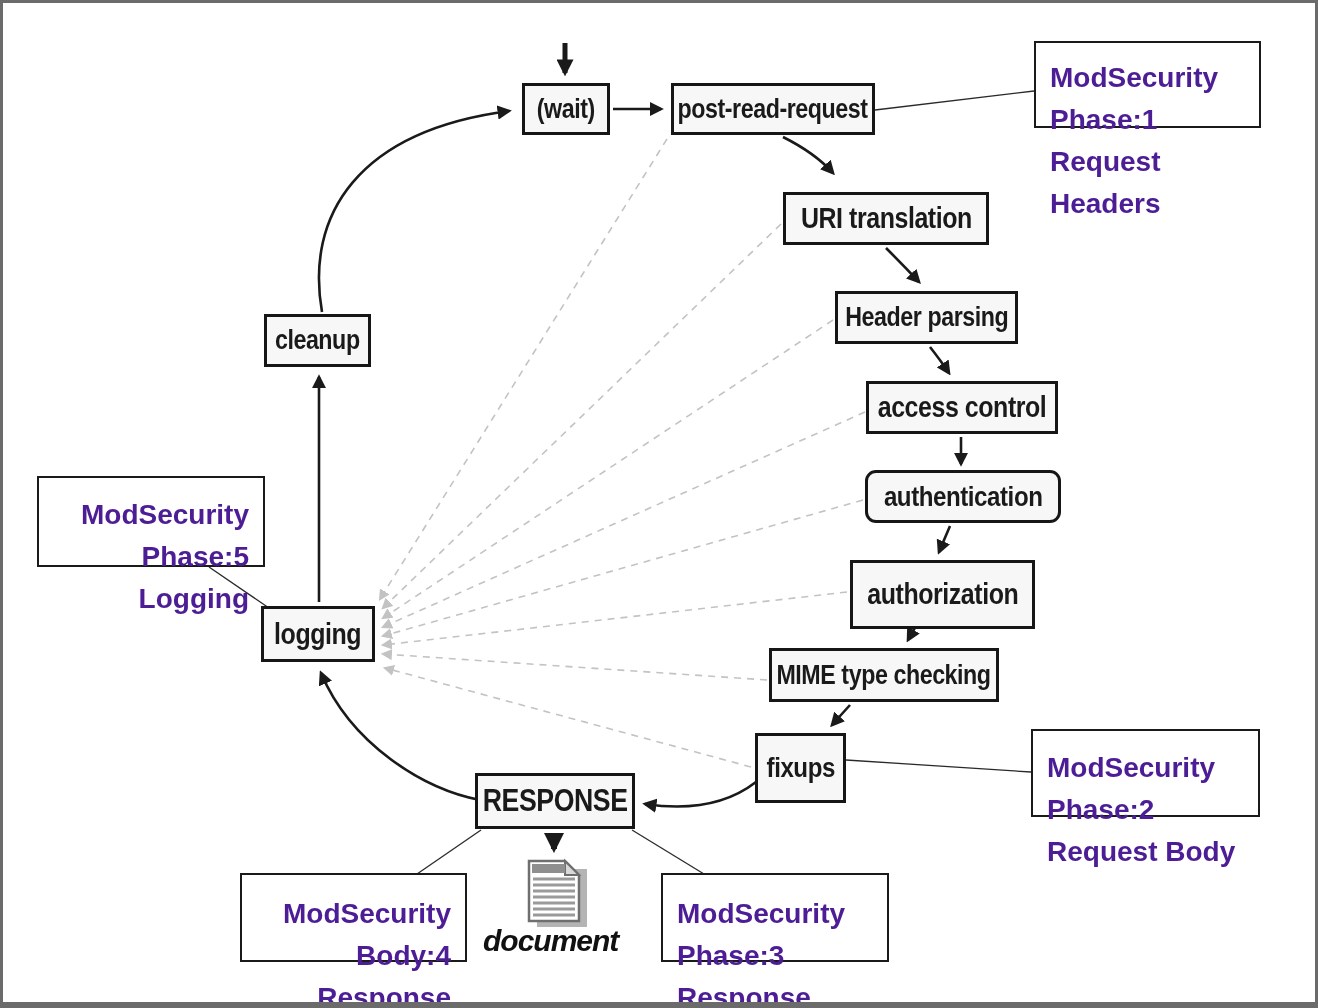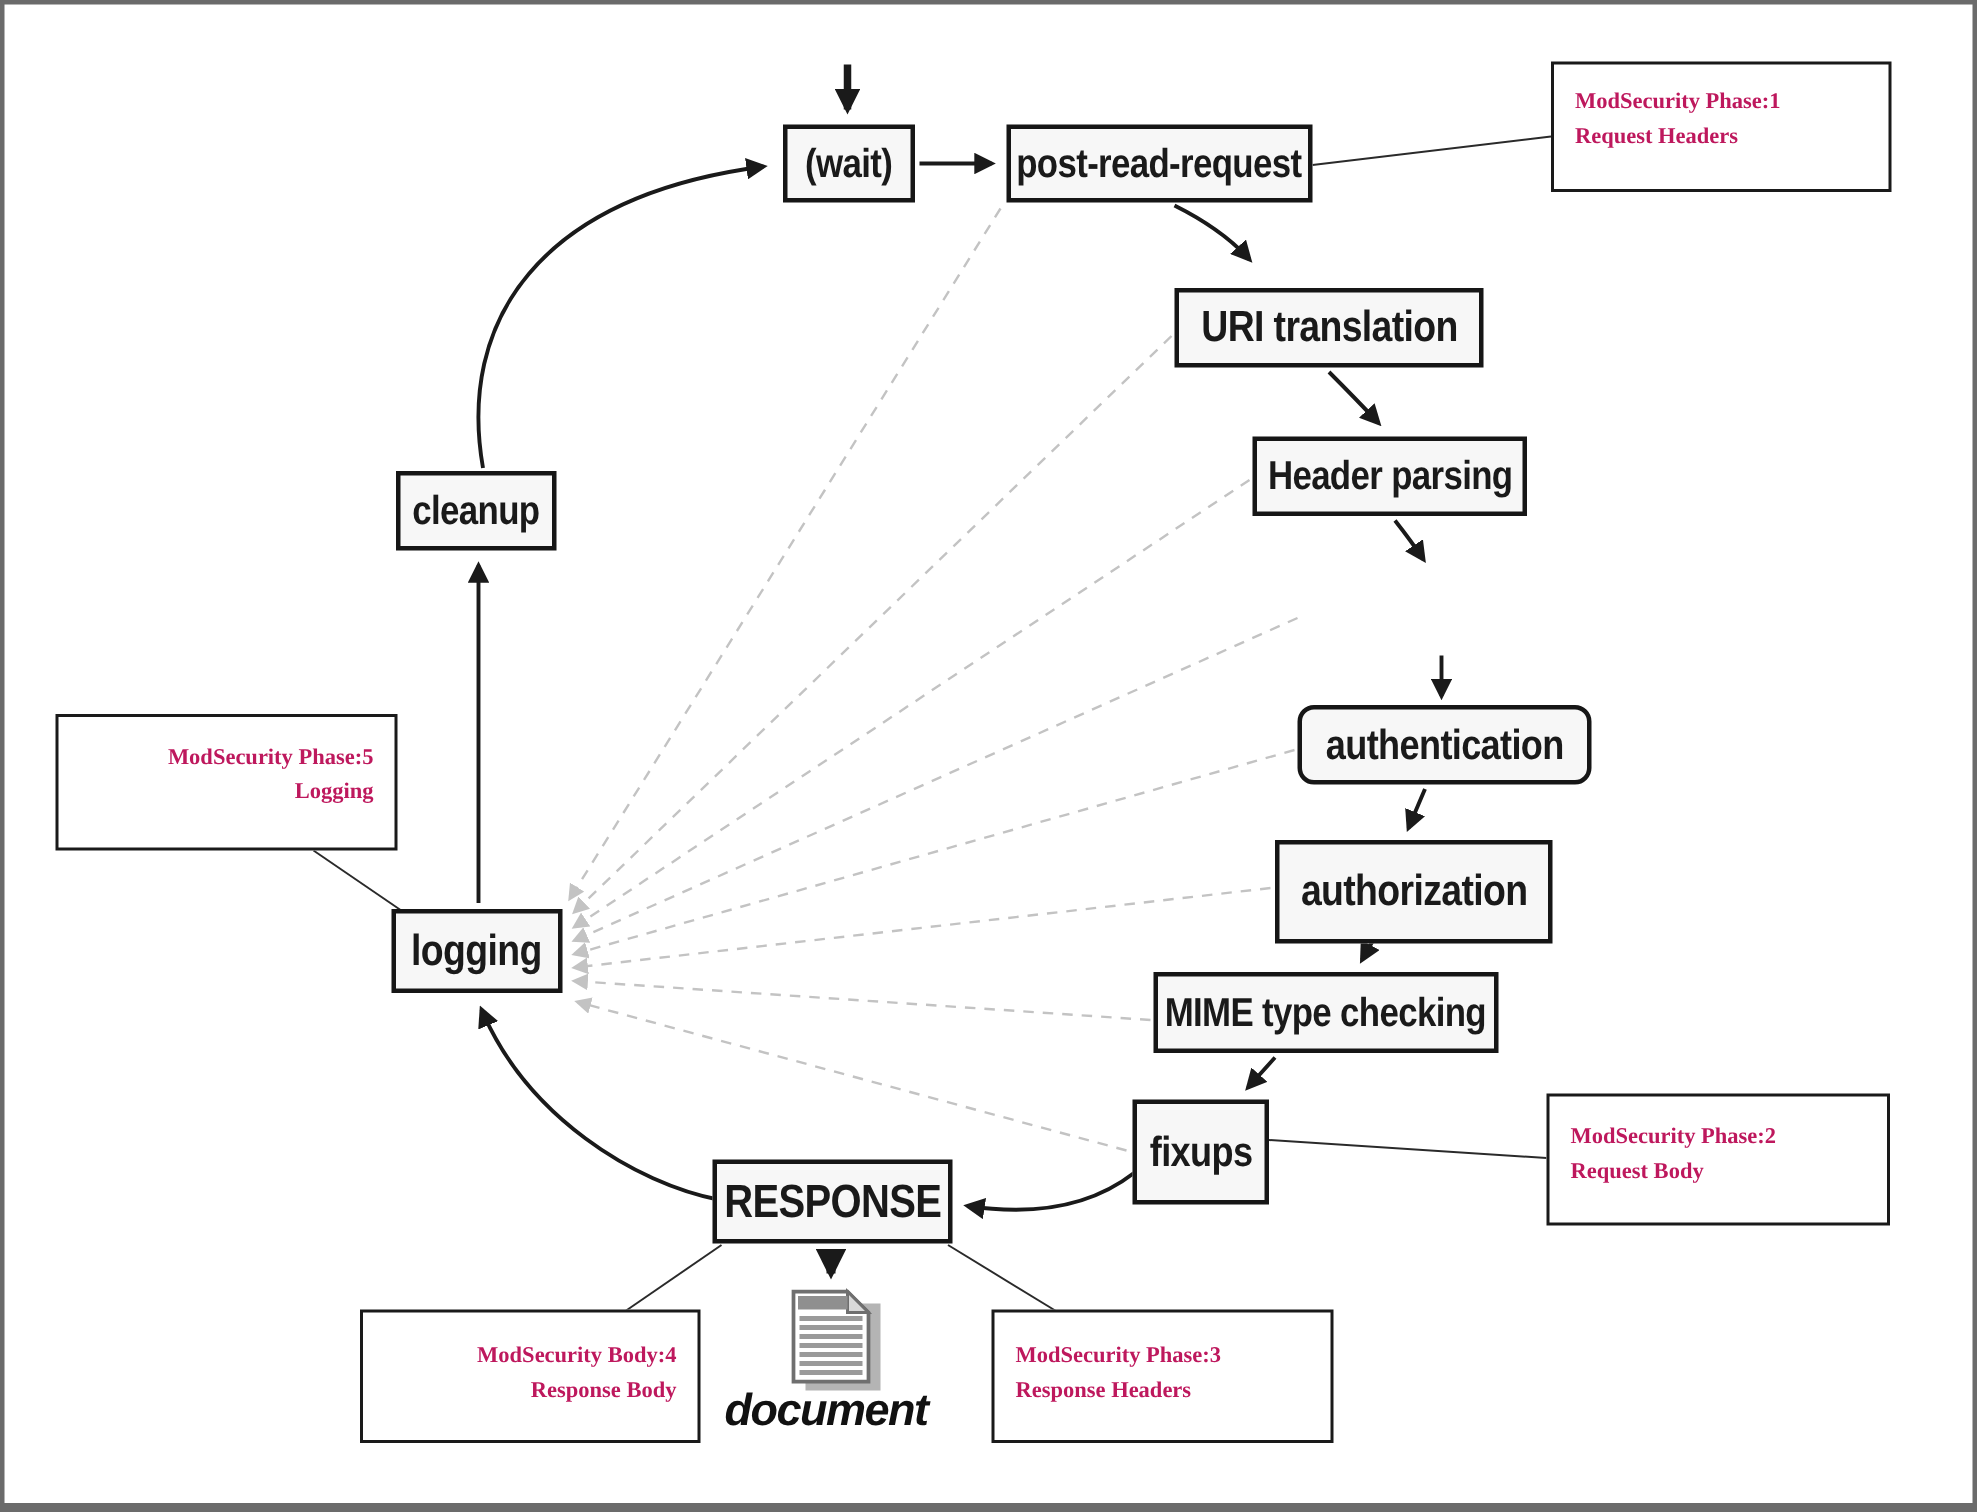--- a/index.html
+++ b/index.html
@@ -39,23 +39,22 @@
   #node-response      {left:472px;top:770px;width:160px;height:56px;font-size:31px;}
   #node-logging       {left:258px;top:603px;width:114px;height:56px;font-size:29px;}
   #node-cleanup       {left:261px;top:311px;width:107px;height:53px;font-size:27px;}
 
   .callout{
     position:absolute;
     box-sizing:border-box;
     background:#ffffff;
     border:2px solid #1a1a1a;
     padding:14px 14px 0 14px;
-    font-size:15px;font-weight:bold;color:#be185d;
+    font-size:28px;font-weight:bold;color:#4c1d95;
     line-height:1.5;
-    font-family:Liberation Serif, serif;
   }
   #callout-phase1{left:1031px;top:38px;width:227px;height:87px;text-align:left;}
   #callout-phase2{left:1028px;top:726px;width:229px;height:88px;text-align:left;padding-top:16px;}
   #callout-phase3{left:658px;top:870px;width:228px;height:89px;text-align:left;padding-top:18px;}
   #callout-phase4{left:237px;top:870px;width:227px;height:89px;text-align:right;padding-top:18px;}
   #callout-phase5{left:34px;top:473px;width:228px;height:91px;text-align:right;padding-top:16px;}
 
   #document-icon-wrap{position:absolute;left:516px;top:854px;width:78px;height:76px;}
   #document-label{
     position:absolute;left:480px;top:921px;width:150px;
@@ -123,20 +122,23 @@
   </div>
   <div class="node" id="node-post-read">
     <span class="nlabel">post-read-request</span>
   </div>
   <div class="node" id="node-uri">
     <span class="nlabel">URI translation</span>
   </div>
   <div class="node" id="node-header-parsing">
     <span class="nlabel">Header parsing</span>
   </div>
+  <div class="node" id="node-access-control">
+    <span class="nlabel">access control</span>
+  </div>
   <div class="node" id="node-authentication">
     <span class="nlabel">authentication</span>
   </div>
   <div class="node" id="node-authorization">
     <span class="nlabel">authorization</span>
   </div>
   <div class="node" id="node-mime">
     <span class="nlabel">MIME type checking</span>
   </div>
   <div class="node" id="node-fixups">

